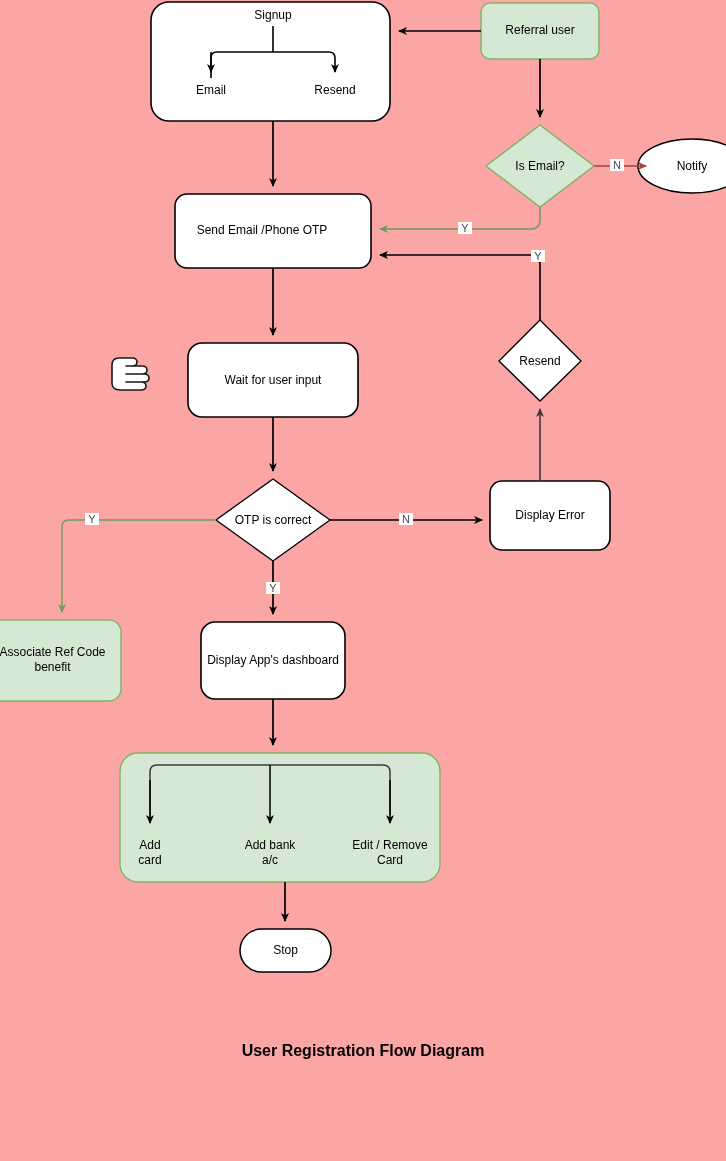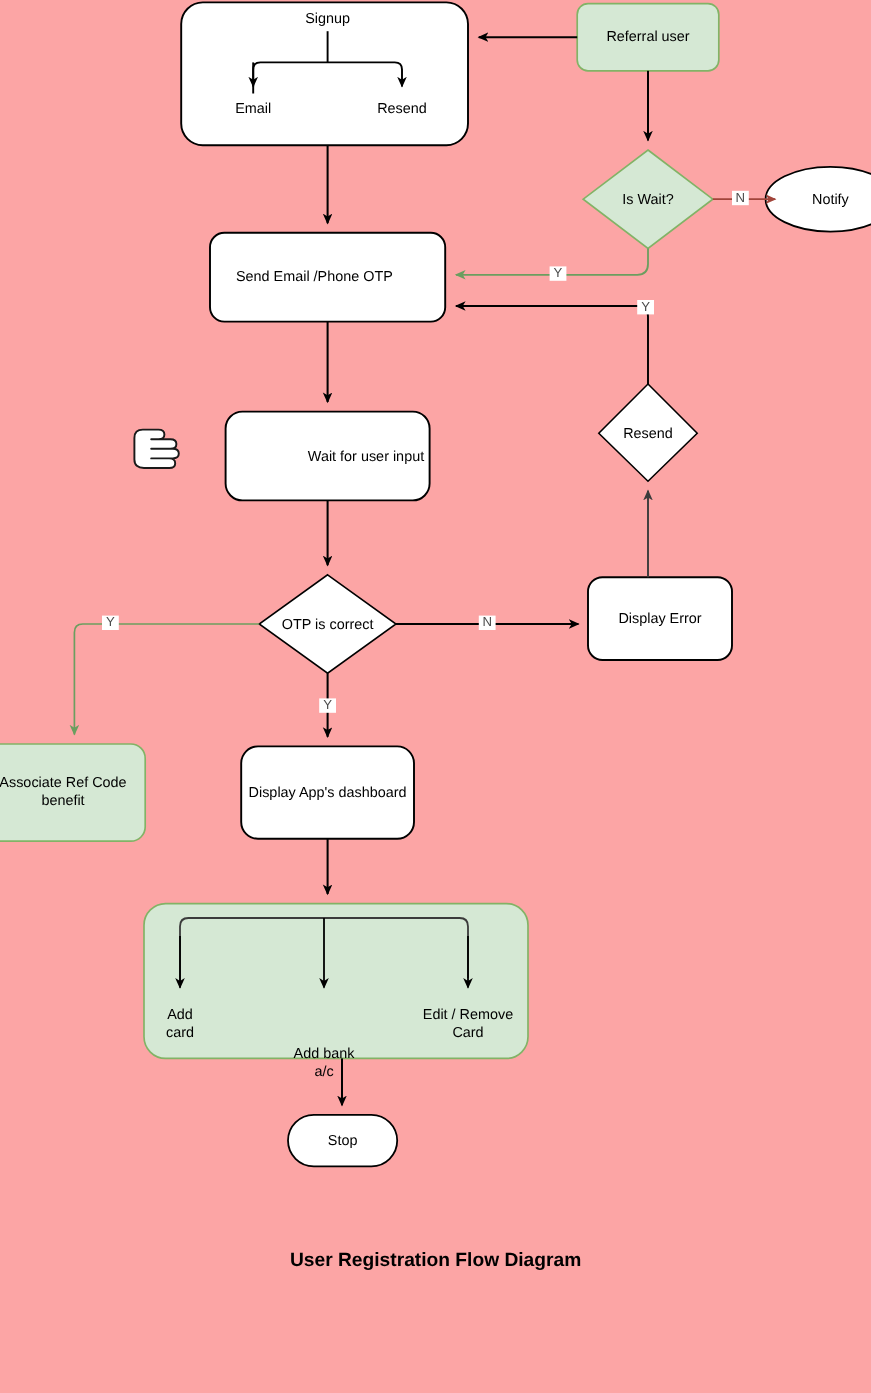--- a/index.html
+++ b/index.html
@@ -156,43 +156,43 @@
   </svg>
 
   <div class="node-label" style="left:213px; top:8px; width:120px;">Signup</div>
 
   <div class="node-label" style="left:171px; top:83px; width:80px;">Email</div>
 
   <div class="node-label" style="left:295px; top:83px; width:80px;">Resend</div>
 
   <div class="node-label" style="left:481px; top:23px; width:118px;">Referral user</div>
 
-  <div class="node-label" style="left:490px; top:159px; width:100px;">Is Wait?</div>
+  <div class="node-label" style="left:490px; top:159px; width:100px;">Is Email?</div>
 
   <div class="node-label" style="left:642px; top:159px; width:100px;">Notify</div>
 
   <div class="node-label" style="left:164px; top:223px; width:196px;">Send Email /Phone OTP</div>
 
-  <div class="node-label" style="left:188px; top:373px; width:170px;padding-left:32px;">Wait for user input</div>
+  <div class="node-label" style="left:188px; top:373px; width:170px;">Wait for user input</div>
 
   <div class="node-label" style="left:203px; top:513px; width:140px;">OTP is correct</div>
 
   <div class="node-label" style="left:490px; top:508px; width:120px;">Display Error</div>
 
   <div class="node-label" style="left:495px; top:354px; width:90px;">Resend</div>
 
   <div class="node-label" style="left:-16px; top:645px; width:137px;">Associate Ref Code
 benefit</div>
 
   <div class="node-label" style="left:201px; top:653px; width:144px;">Display App's dashboard</div>
 
   <div class="node-label" style="left:110px; top:838px; width:80px;">Add
 card</div>
 
-  <div class="node-label" style="left:220px; top:838px; width:100px;margin-top:33px;">Add bank
+  <div class="node-label" style="left:220px; top:838px; width:100px;">Add bank
 a/c</div>
 
   <div class="node-label" style="left:330px; top:838px; width:120px;">Edit / Remove
 Card</div>
 
   <div class="node-label" style="left:240px; top:943px; width:91px;">Stop</div>
 
   <div class="edge-label" style="left:610px; top:159px; width:14px;">N</div>
 
   <div class="edge-label" style="left:458px; top:222px; width:14px;">Y</div>

